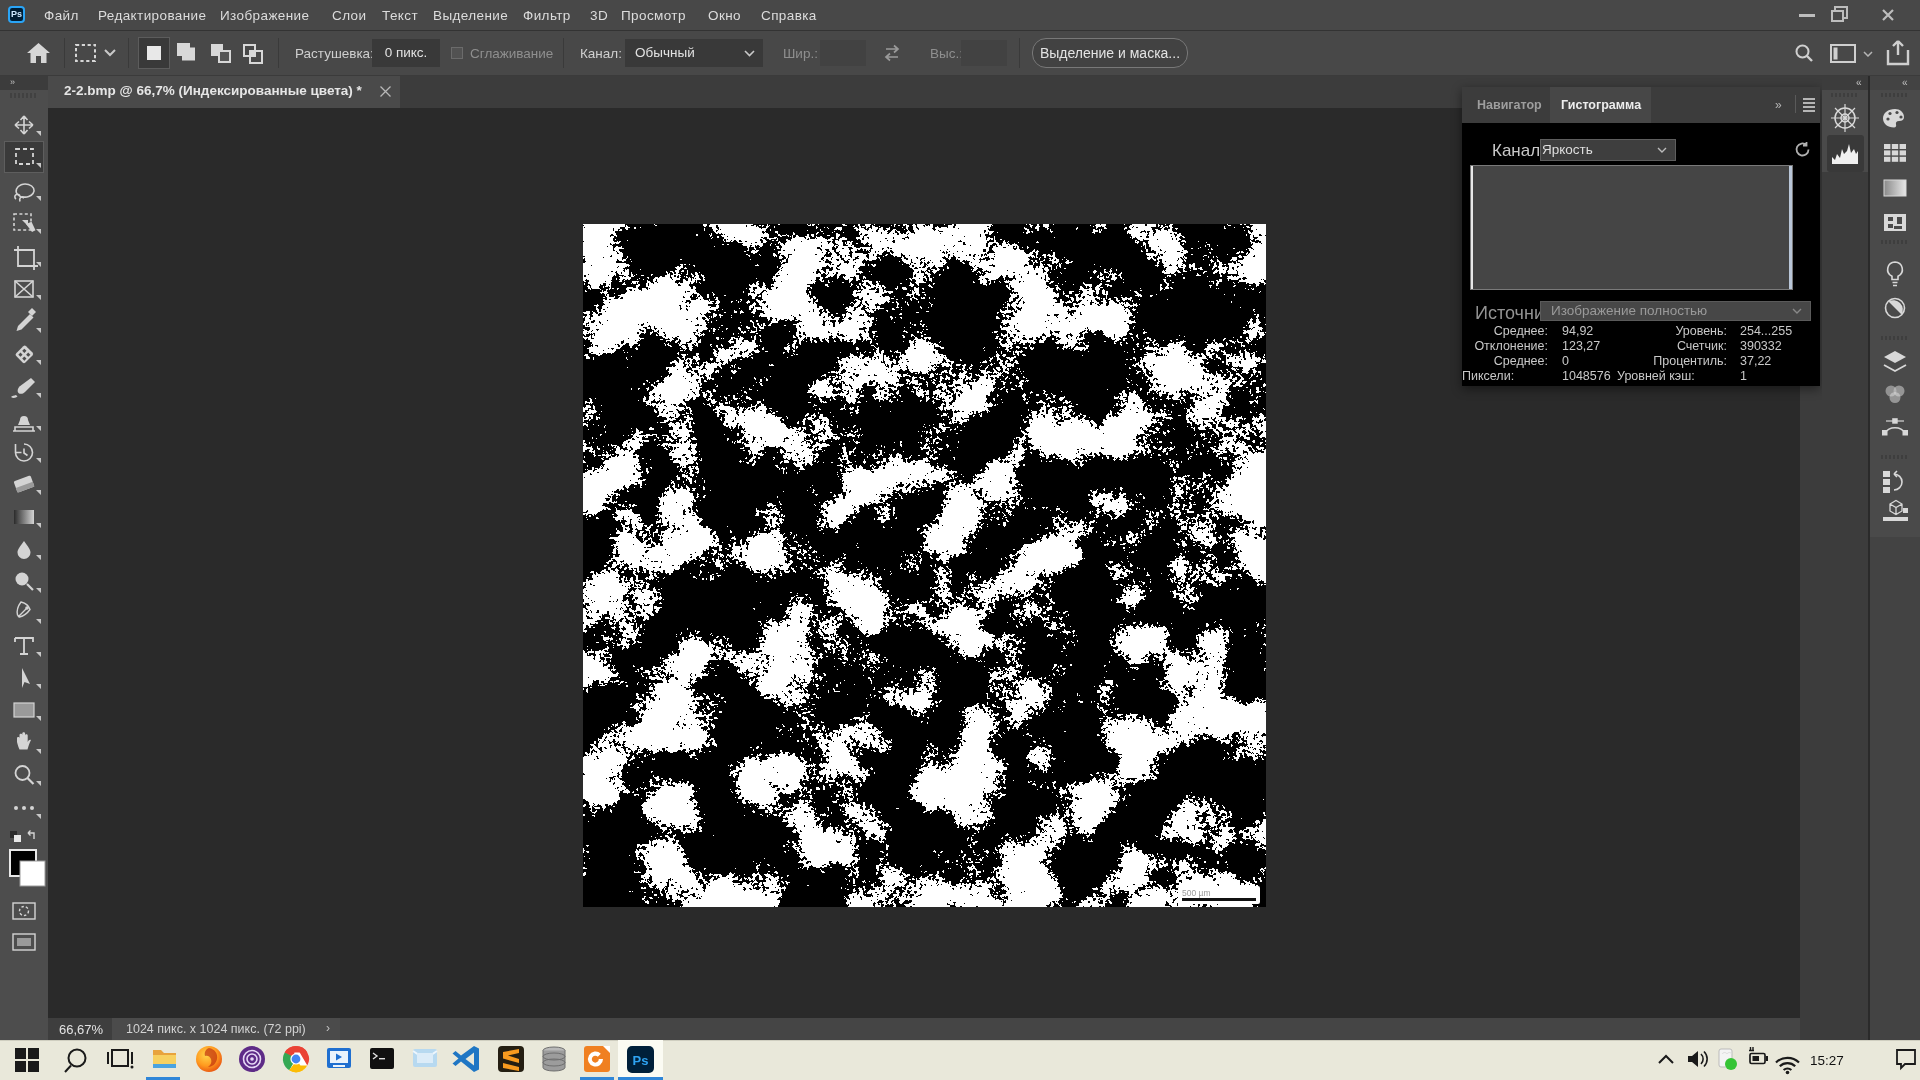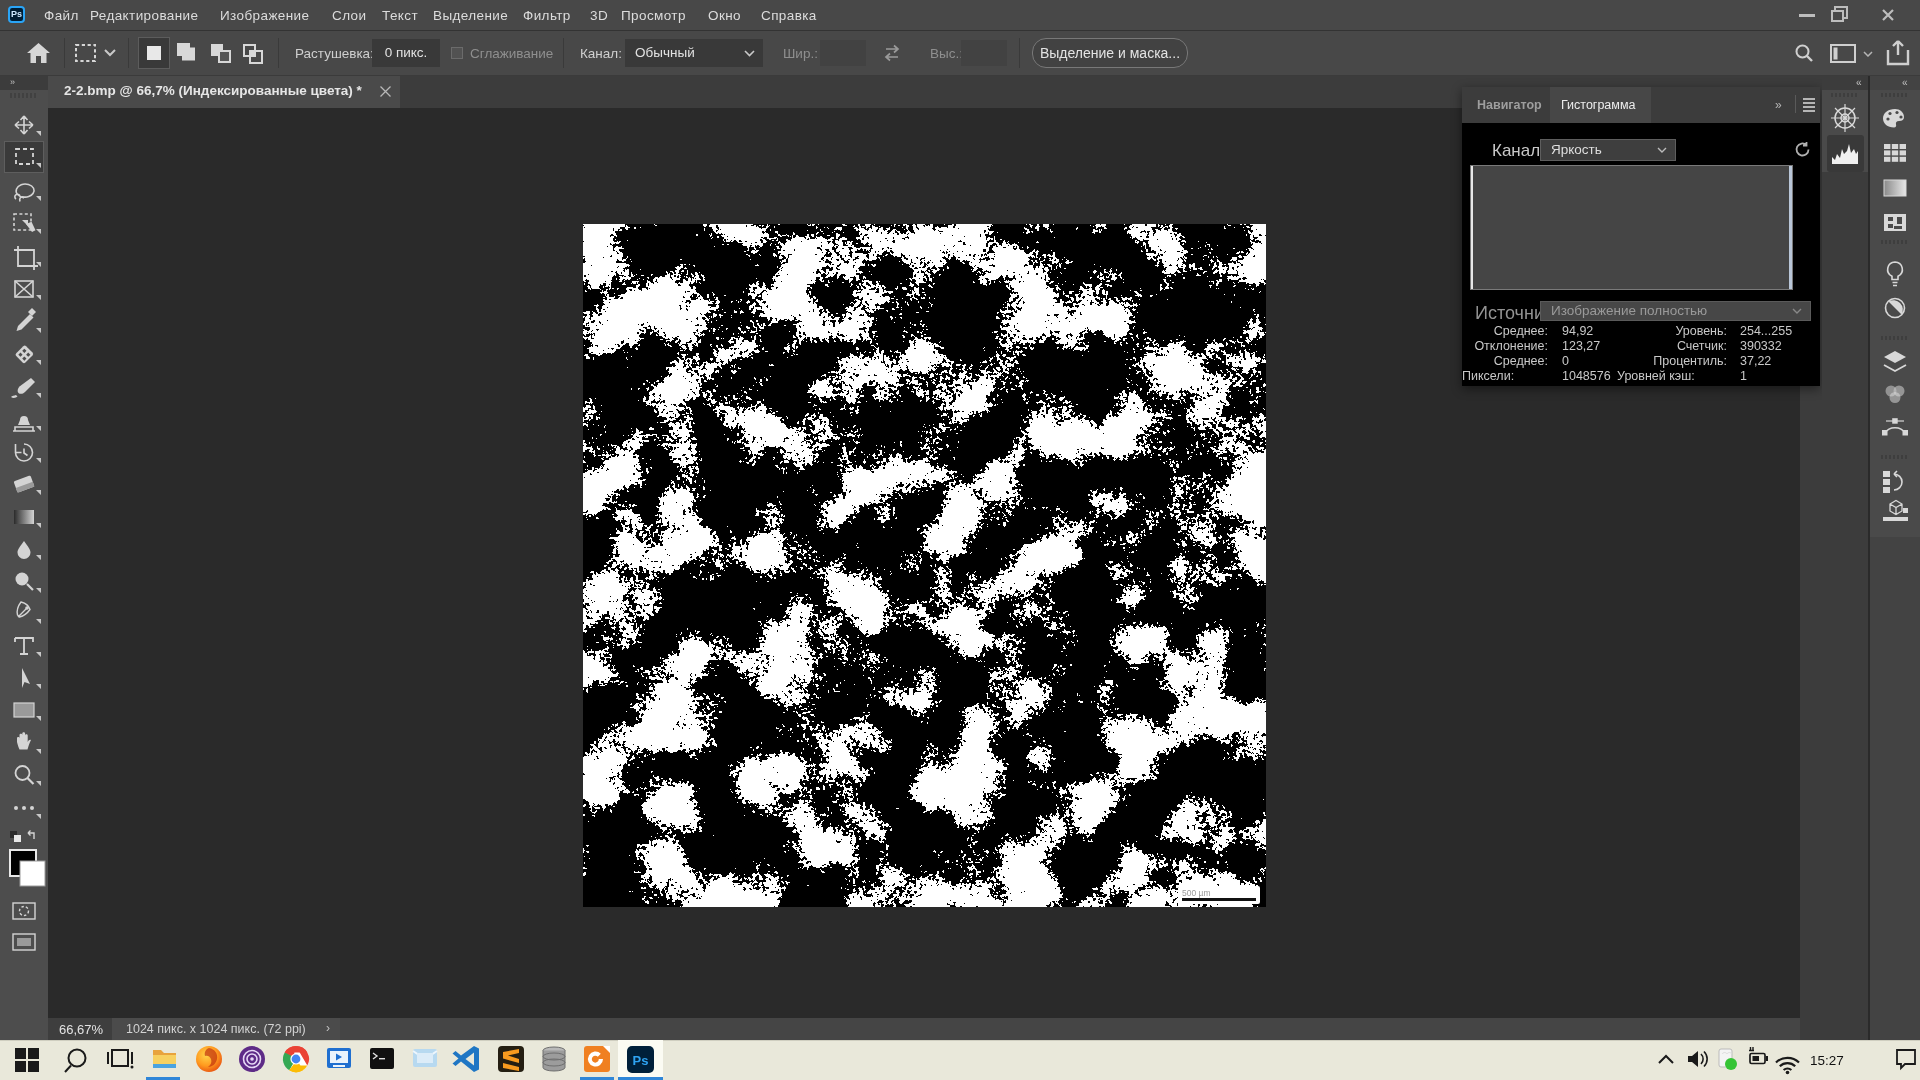--- a/index.html
+++ b/index.html
@@ -6,21 +6,21 @@
 .abs{position:absolute}
 .txt{color:#d9d9d9;font-size:14px;white-space:nowrap}
 .dim{color:#8f8f8f}
 </style></head>
 <body>
 
 <div class="abs" id="menubar" style="left:0;top:0;width:1920px;height:30px;background:#484848"></div>
 <div class="abs" style="left:8px;top:6px;width:17px;height:17px;background:#001d33;border:2px solid #2aa5f7;border-radius:4px;color:#cde9ff;font-size:9px;font-weight:bold;text-align:center;line-height:13px">Ps</div>
 <div class="abs txt" id="menus" style="top:8px;left:0;font-size:13.5px;letter-spacing:0.4px;color:#dcdcdc">
 <span class="abs" style="left:44px">Файл</span>
-<span class="abs" style="left:90px">Редактирование</span>
+<span class="abs" style="left:98px">Редактирование</span>
 <span class="abs" style="left:220px">Изображение</span>
 <span class="abs" style="left:332px">Слои</span>
 <span class="abs" style="left:382px">Текст</span>
 <span class="abs" style="left:433px">Выделение</span>
 <span class="abs" style="left:523px">Фильтр</span>
 <span class="abs" style="left:590px">3D</span>
 <span class="abs" style="left:621px">Просмотр</span>
 <span class="abs" style="left:708px">Окно</span>
 <span class="abs" style="left:761px">Справка</span>
 </div>
@@ -242,27 +242,27 @@
 <div class="abs" style="left:48px;top:1018px;width:64px;height:22px;background:#3e3e3e"></div>
 <div class="abs" style="left:59px;top:1022px;color:#e3e3e3;font-size:13px">66,67%</div>
 <div class="abs" style="left:112px;top:1018px;width:228px;height:22px;background:#4b4b4b"></div>
 <div class="abs" style="left:126px;top:1022px;color:#d2d2d2;font-size:12.5px">1024&nbsp;пикс. x&nbsp;1024&nbsp;пикс. (72&nbsp;ppi)</div>
 <div class="abs" style="left:326px;top:1021px;color:#c0c0c0;font-size:12px">›</div>
 
 <div class="abs" id="panel" style="left:1462px;top:87px;width:358px;height:299px;background:#000000;box-shadow:0 3px 10px rgba(0,0,0,.45)">
   <div class="abs" style="left:0;top:0;width:358px;height:36px;background:#3c3c3c"></div>
   <div class="abs" style="left:88px;top:0;width:101px;height:36px;background:#474747"></div>
   <div class="abs" style="left:15px;top:11px;color:#9e9e9e;font-size:12.5px;font-weight:bold">Навигатор</div>
-  <div class="abs" style="left:99px;top:11px;color:#ededed;font-size:12.5px;font-weight:normal">Гистограмма</div>
+  <div class="abs" style="left:99px;top:11px;color:#ededed;font-size:12.5px;font-weight:bold">Гистограмма</div>
   <div class="abs" style="left:313px;top:11px;color:#b5b5b5;font-size:12px;letter-spacing:-1px">»</div>
   <div class="abs" style="left:333px;top:8px;width:1px;height:18px;background:#5a5a5a"></div>
   <div class="abs" style="left:341px;top:11px;width:12px;height:2px;background:#b5b5b5;box-shadow:0 4px #b5b5b5,0 8px #b5b5b5,0 12px #b5b5b5"></div>
 
   <div class="abs" style="left:30px;top:54px;color:#c8c8c8;font-size:17px">Канал:</div>
-  <div class="abs" style="left:78px;top:52px;width:136px;height:22px;background:#3e3e3e;border:1px solid #5e5e5e;color:#dedede;font-size:13.5px;line-height:20px;padding-left:10px">Яркость</div>
+  <div class="abs" style="left:78px;top:52px;width:136px;height:22px;background:#3e3e3e;border:1px solid #5e5e5e;color:#dedede;font-size:13.5px;line-height:20px;padding-left:1px">Яркость</div>
   <svg class="abs" style="left:195px;top:60px" width="10" height="6" viewBox="0 0 10 6">
       <path d="M1 1 L5 5 L9 1" stroke="#bbb" stroke-width="1.4" fill="none"></path>
     </svg>
   <svg class="abs" style="left:332px;top:54px" width="17" height="17" viewBox="0 0 17 17">
       <path d="M14.5 8.5 a6 6 0 1 1 -2-4.5 M12.5 1 v3.5 h-3.5" stroke="#b0b0b0" stroke-width="1.8" fill="none"></path>
     </svg>
 
   <div class="abs" style="left:8px;top:78px;width:323px;height:125px;background:#454545;border:1px solid #7a7a7a"></div>
   <div class="abs" style="left:9px;top:79px;width:2px;height:123px;background:#e8e8e8"></div>
   <div class="abs" style="left:327px;top:79px;width:3px;height:123px;background:#b9c6d8"></div>

